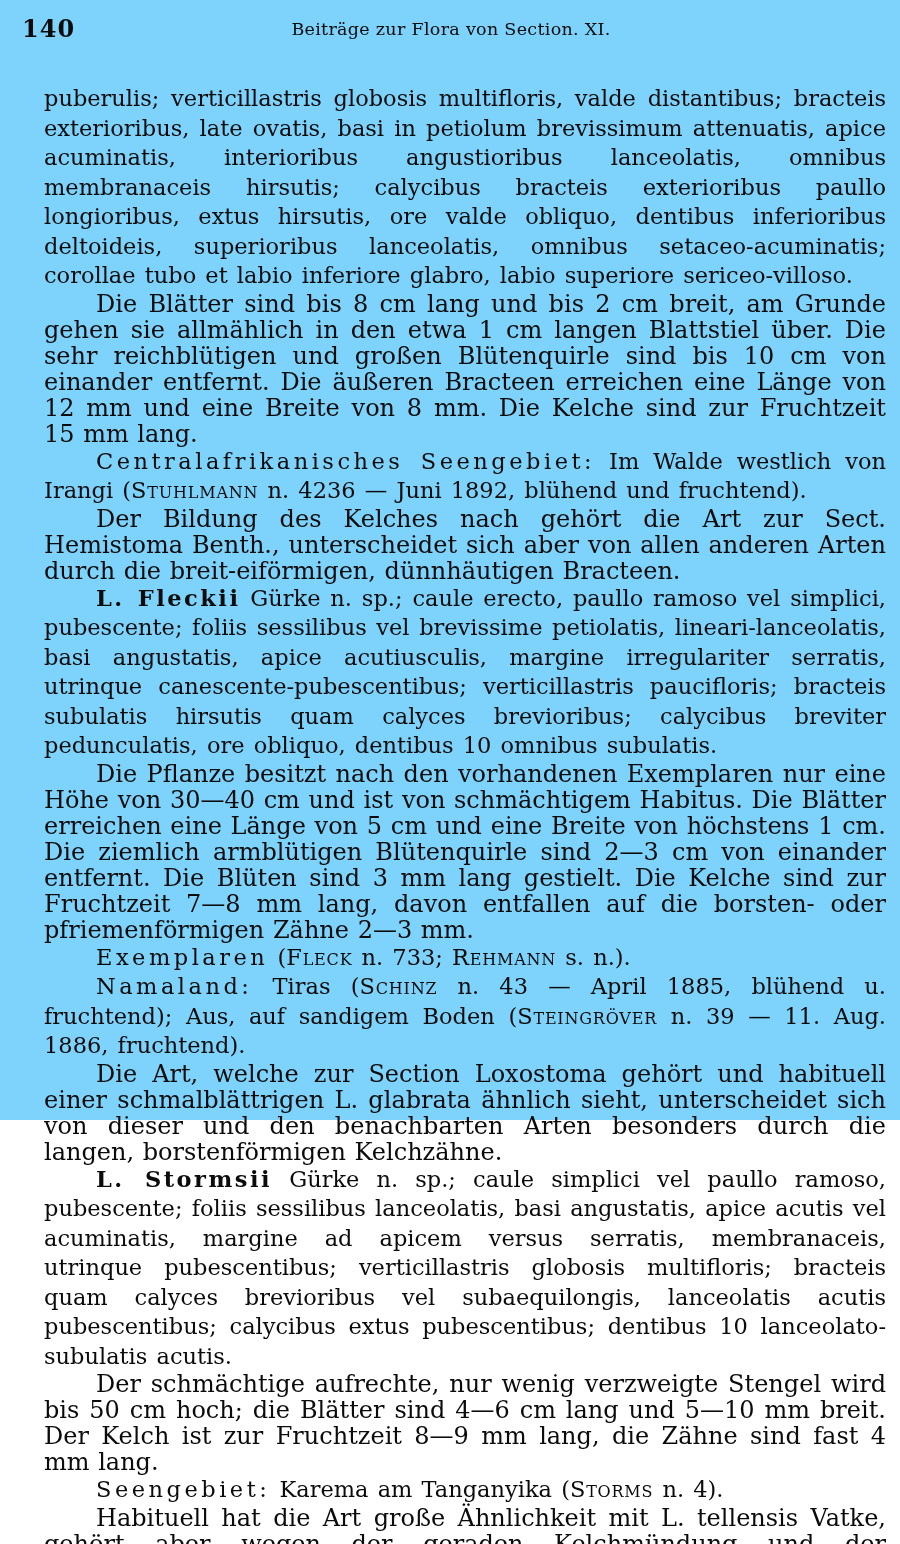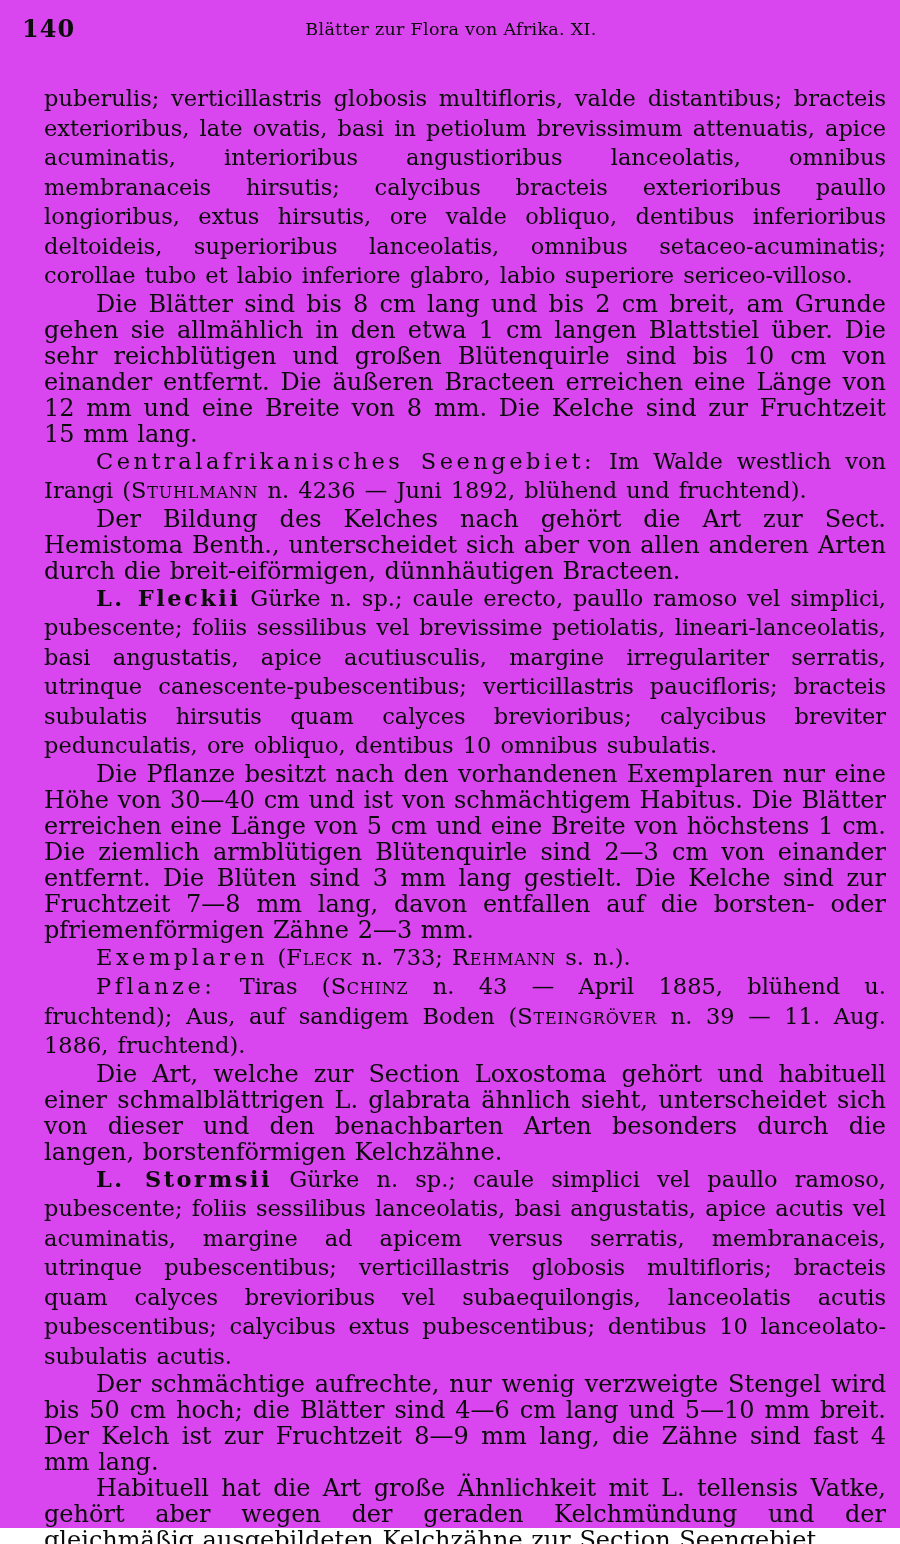--- a/index.html
+++ b/index.html
@@ -11,23 +11,23 @@
     width: 900px;
     height: 1544px;
     overflow: hidden;
     color: #0b0b0b;
     font-family: "DejaVu Serif", "Liberation Serif", serif;
     -webkit-font-smoothing: antialiased;
   }
   .page {
     box-sizing: border-box;
     width: 900px;
-    height: 1528px;
+    height: 1120px;
     padding: 12px 14px 0 16px;
-    background: #d946ef;
+    background: #7dd3fc;
   }
   .header {
     position: relative;
     height: 34px;
   }
   .page-number {
     position: absolute;
     left: 6px;
     top: 2px;
     font-weight: bold;
@@ -66,29 +66,30 @@
   .seg-bold { font-weight: normal; }
   .seg-boldspaced { font-weight: bold; letter-spacing: 2.5px; }
   .seg-spaced { letter-spacing: 3.5px; }
 </style>
 </head>
 <body>
 
 <div class="page">
   <div class="header">
     <span class="page-number">140</span>
-    <div class="running-title">Blätter zur Flora von Afrika. XI.</div>
+    <div class="running-title">Beiträge zur Flora von Section. XI.</div>
   </div>
   <main class="body-text">
       <p class="para para-main"><span class="seg-plain">puberulis; verticillastris globosis multifloris, valde distantibus; bracteis exterioribus, late ovatis, basi in petiolum brevissimum attenuatis, apice acuminatis, interioribus angustioribus lanceolatis, omnibus membranaceis hirsutis; calycibus bracteis exterioribus paullo longioribus, extus hirsutis, ore valde obliquo, dentibus inferioribus deltoideis, superioribus lanceolatis, omnibus setaceo-acuminatis; corollae tubo et labio inferiore glabro, labio superiore sericeo-villoso.</span></p>
       <p class="para para-small indent"><span class="seg-plain">Die Blätter sind bis 8 cm lang und bis 2 cm breit, am Grunde gehen sie allmählich in den etwa 1 cm langen Blattstiel über. Die sehr reichblütigen und großen Blütenquirle sind bis 10 cm von einander entfernt. Die äußeren Bracteen erreichen eine Länge von 12 mm und eine Breite von 8 mm. Die Kelche sind zur Fruchtzeit 15 mm lang.</span></p>
       <p class="para para-main indent"><span class="seg-spaced">Centralafrikanisches Seengebiet:</span><span class="seg-plain"> Im Walde westlich von Irangi (</span><span class="seg-smallcaps">Stuhlmann</span><span class="seg-plain"> n. 4236 — Juni 1892, blühend und fruchtend).</span></p>
       <p class="para para-small indent"><span class="seg-plain">Der Bildung des Kelches nach gehört die Art zur Sect. </span><span class="seg-italic">Hemistoma</span><span class="seg-plain"> Benth., unterscheidet sich aber von allen anderen Arten durch die breit-eiförmigen, dünnhäutigen Bracteen.</span></p>
       <p class="para para-main indent"><span class="seg-boldspaced">L. Fleckii</span><span class="seg-bold"> Gürke n. sp.;</span><span class="seg-plain"> caule erecto, paullo ramoso vel simplici, pubescente; foliis sessilibus vel brevissime petiolatis, lineari-lanceolatis, basi angustatis, apice acutiusculis, margine irregulariter serratis, utrinque canescente-pubescentibus; verticillastris paucifloris; bracteis subulatis hirsutis quam calyces brevioribus; calycibus breviter pedunculatis, ore obliquo, dentibus 10 omnibus subulatis.</span></p>
       <p class="para para-small indent"><span class="seg-plain">Die Pflanze besitzt nach den vorhandenen Exemplaren nur eine Höhe von 30—40 cm und ist von schmächtigem Habitus. Die Blätter erreichen eine Länge von 5 cm und eine Breite von höchstens 1 cm. Die ziemlich armblütigen Blütenquirle sind 2—3 cm von einander entfernt. Die Blüten sind 3 mm lang gestielt. Die Kelche sind zur Fruchtzeit 7—8 mm lang, davon entfallen auf die borsten- oder pfriemenförmigen Zähne 2—3 mm.</span></p>
       <p class="para para-main indent"><span class="seg-spaced">Exemplaren</span><span class="seg-plain"> (</span><span class="seg-smallcaps">Fleck</span><span class="seg-plain"> n. 733; </span><span class="seg-smallcaps">Rehmann</span><span class="seg-plain"> s. n.).</span></p>
-      <p class="para para-main indent"><span class="seg-spaced">Pflanze:</span><span class="seg-plain"> Tiras (</span><span class="seg-smallcaps">Schinz</span><span class="seg-plain"> n. 43 — April 1885, blühend u. fruchtend); Aus, auf sandigem Boden (</span><span class="seg-smallcaps">Steingröver</span><span class="seg-plain"> n. 39 — 11. Aug. 1886, fruchtend).</span></p>
+      <p class="para para-main indent"><span class="seg-spaced">Namaland:</span><span class="seg-plain"> Tiras (</span><span class="seg-smallcaps">Schinz</span><span class="seg-plain"> n. 43 — April 1885, blühend u. fruchtend); Aus, auf sandigem Boden (</span><span class="seg-smallcaps">Steingröver</span><span class="seg-plain"> n. 39 — 11. Aug. 1886, fruchtend).</span></p>
       <p class="para para-small indent"><span class="seg-plain">Die Art, welche zur Section </span><span class="seg-italic">Loxostoma</span><span class="seg-plain"> gehört und habituell einer schmalblättrigen </span><span class="seg-italic">L. glabrata</span><span class="seg-plain"> ähnlich sieht, unterscheidet sich von dieser und den benachbarten Arten besonders durch die langen, borstenförmigen Kelchzähne.</span></p>
       <p class="para para-main indent"><span class="seg-boldspaced">L. Stormsii</span><span class="seg-bold"> Gürke n. sp.;</span><span class="seg-plain"> caule simplici vel paullo ramoso, pubescente; foliis sessilibus lanceolatis, basi angustatis, apice acutis vel acuminatis, margine ad apicem versus serratis, membranaceis, utrinque pubescentibus; verticillastris globosis multifloris; bracteis quam calyces brevioribus vel subaequilongis, lanceolatis acutis pubescentibus; calycibus extus pubescentibus; dentibus 10 lanceolato-subulatis acutis.</span></p>
       <p class="para para-small indent"><span class="seg-plain">Der schmächtige aufrechte, nur wenig verzweigte Stengel wird bis 50 cm hoch; die Blätter sind 4—6 cm lang und 5—10 mm breit. Der Kelch ist zur Fruchtzeit 8—9 mm lang, die Zähne sind fast 4 mm lang.</span></p>
+      <p class="para para-main indent"><span class="seg-spaced">Seengebiet:</span><span class="seg-plain"> Karema am Tanganyika (</span><span class="seg-smallcaps">Storms</span><span class="seg-plain"> n. 4).</span></p>
       <p class="para para-small indent"><span class="seg-plain">Habituell hat die Art große Ähnlichkeit mit </span><span class="seg-italic">L. tellensis</span><span class="seg-plain"> Vatke, gehört aber wegen der geraden Kelchmündung und der gleichmäßig ausgebildeten Kelchzähne zur Section </span><span class="seg-italic">Seengebiet</span><span class="seg-plain">.</span></p>
     </main>
 </div>
 
 </body></html>

